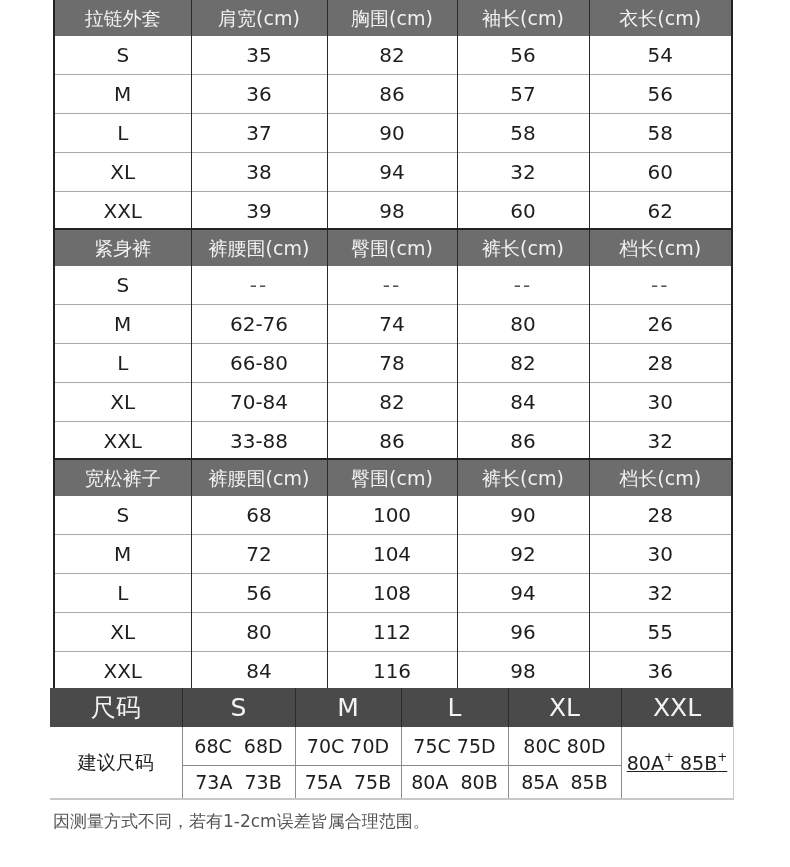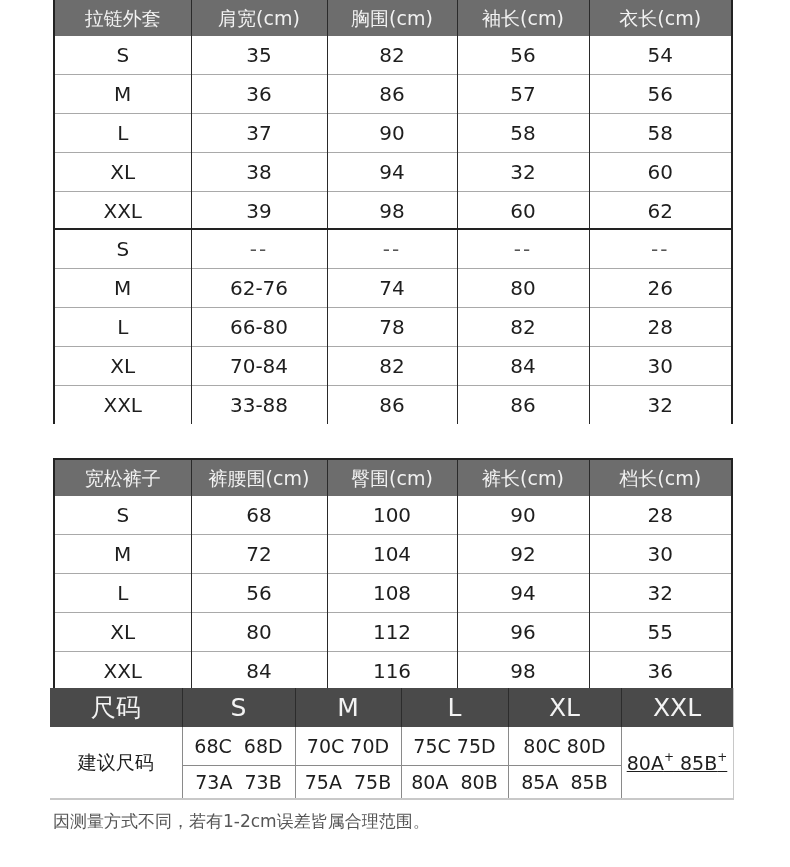--- a/index.html
+++ b/index.html
@@ -90,20 +90,27 @@
 
 <table id="t2" class="t-upper">
   <colgroup>
       <col style="width:137px">
       <col style="width:136px">
       <col style="width:130px">
       <col style="width:132px">
       <col style="width:143px">
     </colgroup>
   <tbody>
+      <tr>
+    <th class="h">紧身裤</th>
+    <th class="h">裤腰围(cm)</th>
+    <th class="h">臀围(cm)</th>
+    <th class="h">裤长(cm)</th>
+    <th class="h">档长(cm)</th>
+  </tr>
   <tr class="first">
     <td>S</td>
     <td class="dash">--</td>
     <td class="dash">--</td>
     <td class="dash">--</td>
     <td class="dash">--</td>
   </tr>
   <tr>
     <td>M</td>
     <td>62-76</td>

